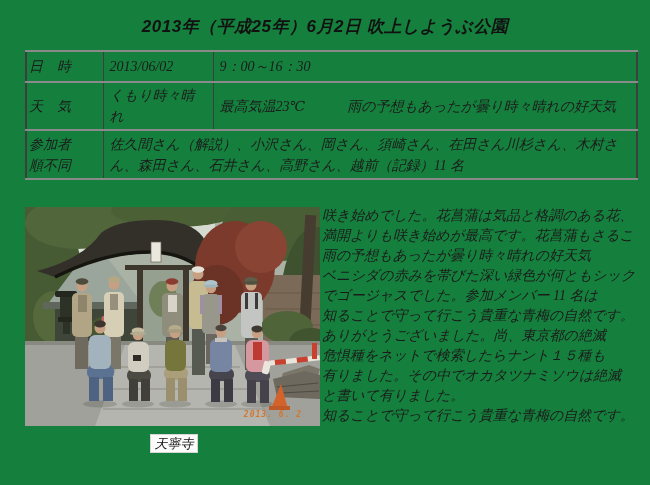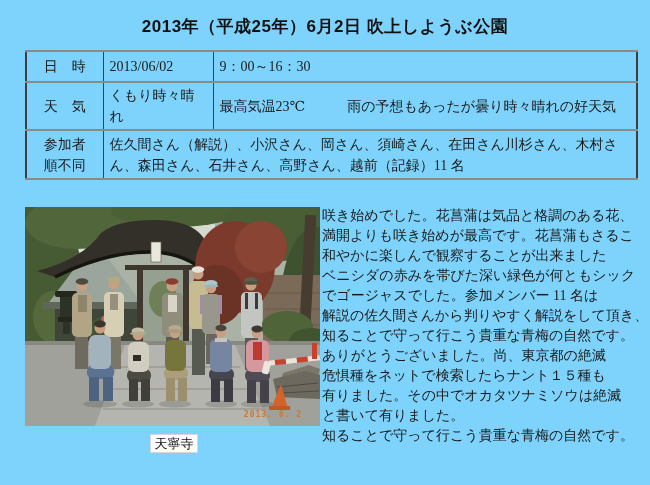--- a/index.html
+++ b/index.html
@@ -1,35 +1,35 @@
 <!DOCTYPE html>
 <html lang="ja"><head>
 <meta charset="utf-8">
 <style>
   html,body{margin:0;padding:0;background:#ffffff;}
   .page{
-    position:relative;width:650px;height:485px;background:#7dd3fc;
-    font-family:"Liberation Serif","DejaVu Serif",serif;color:#1b1b1b;overflow:hidden;
+    position:relative;width:650px;height:485px;background:#15803d;
+    font-family:"Liberation Serif","DejaVu Serif",serif;color:#1b1b1b;overflow:hidden;font-style:italic;
   }
   .page-title{
     position:absolute;top:15px;left:0;width:650px;text-align:center;
     font-family:"Liberation Sans","DejaVu Sans",sans-serif;
     font-weight:bold;font-size:17px;letter-spacing:0.5px;color:#111;
   }
   table.info-table{
     position:absolute;left:25px;top:50px;width:611px;
     border-collapse:collapse;table-layout:fixed;
     border:2px solid #3e3e3e;font-size:14px;
   }
   .info-table td{
     border-left:1px solid #3e3e3e;border-right:1px solid #3e3e3e;
     border-top:2px solid #8a8a8a;border-bottom:2px solid #8a8a8a;
     padding:2px 6px;vertical-align:middle;line-height:21px;
   }
-  .info-table td.lbl{text-align:center;padding:2px 2px;}
+  .info-table td.lbl{text-align:left;padding:2px 2px;}
   .info-table tr.r1 td{height:25px;}
   .info-table tr.r2 td{height:25px;}
   .info-table tr.r3 td{height:46px;vertical-align:top;padding-top:3px;}
   .info-table tr.r4 td{height:42px;vertical-align:top;padding-top:3px;}
   .photo{
     position:absolute;left:25px;top:207px;width:295px;height:219px;background:#aab2a6;
   }
   .photo svg{display:block;}
   .photo-caption{
     position:absolute;left:125px;top:196px;width:48px;height:19px;
@@ -271,24 +271,23 @@
           </g>
       </g>
     </svg>
     <div class="photo-caption">天寧寺</div>
     <div class="photo-datestamp">2013. 6. 2</div>
   </div>
 
   <div class="report">
     <div class="report-line">咲き始めでした。花菖蒲は気品と格調のある花、</div>
     <div class="report-line">満開よりも咲き始めが最高です。花菖蒲もさるこ</div>
-    <div class="report-line">和やかに楽しんで観察することが出来ました</div>
+    <div class="report-line">雨の予想もあったが曇り時々晴れの好天気</div>
     <div class="report-line">ベニシダの赤みを帯びた深い緑色が何ともシック</div>
     <div class="report-line">でゴージャスでした。参加メンバー 11 名は</div>
-    <div class="report-line">解説の佐久間さんから判りやすく解説をして頂き、</div>
     <div class="report-line">知ることで守って行こう貴重な青梅の自然です。</div>
     <div class="report-line">ありがとうございました。尚、東京都の絶滅</div>
     <div class="report-line">危惧種をネットで検索したらナント１５種も</div>
     <div class="report-line">有りました。その中でオカタツナミソウは絶滅</div>
     <div class="report-line">と書いて有りました。</div>
     <div class="report-line">知ることで守って行こう貴重な青梅の自然です。</div>
   </div>
 
 </div>
 

